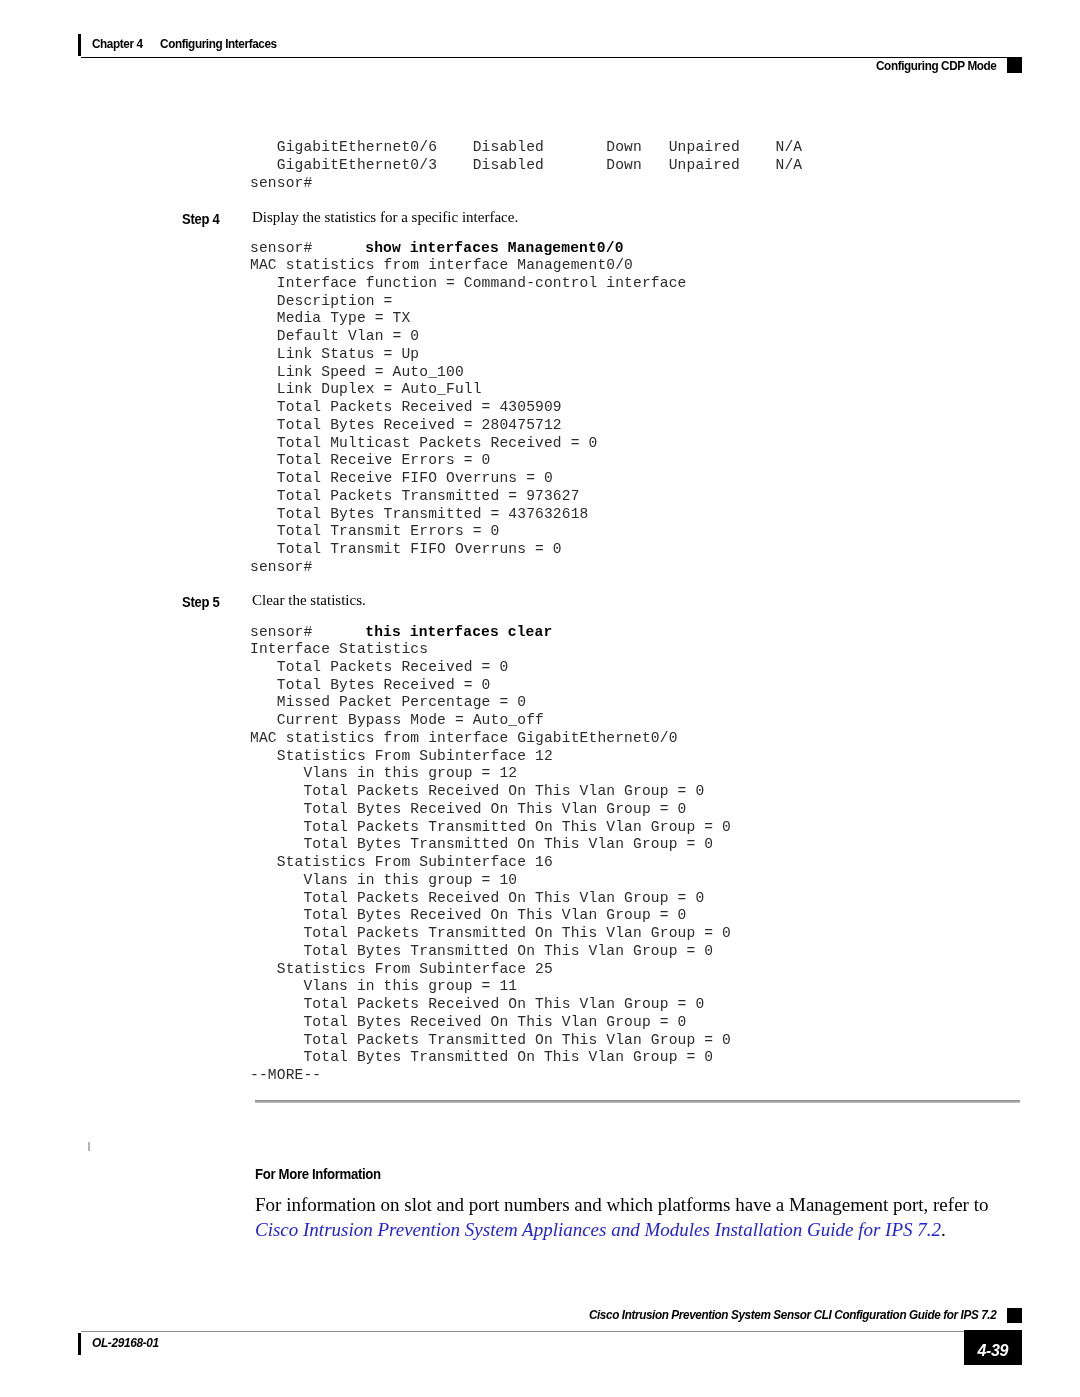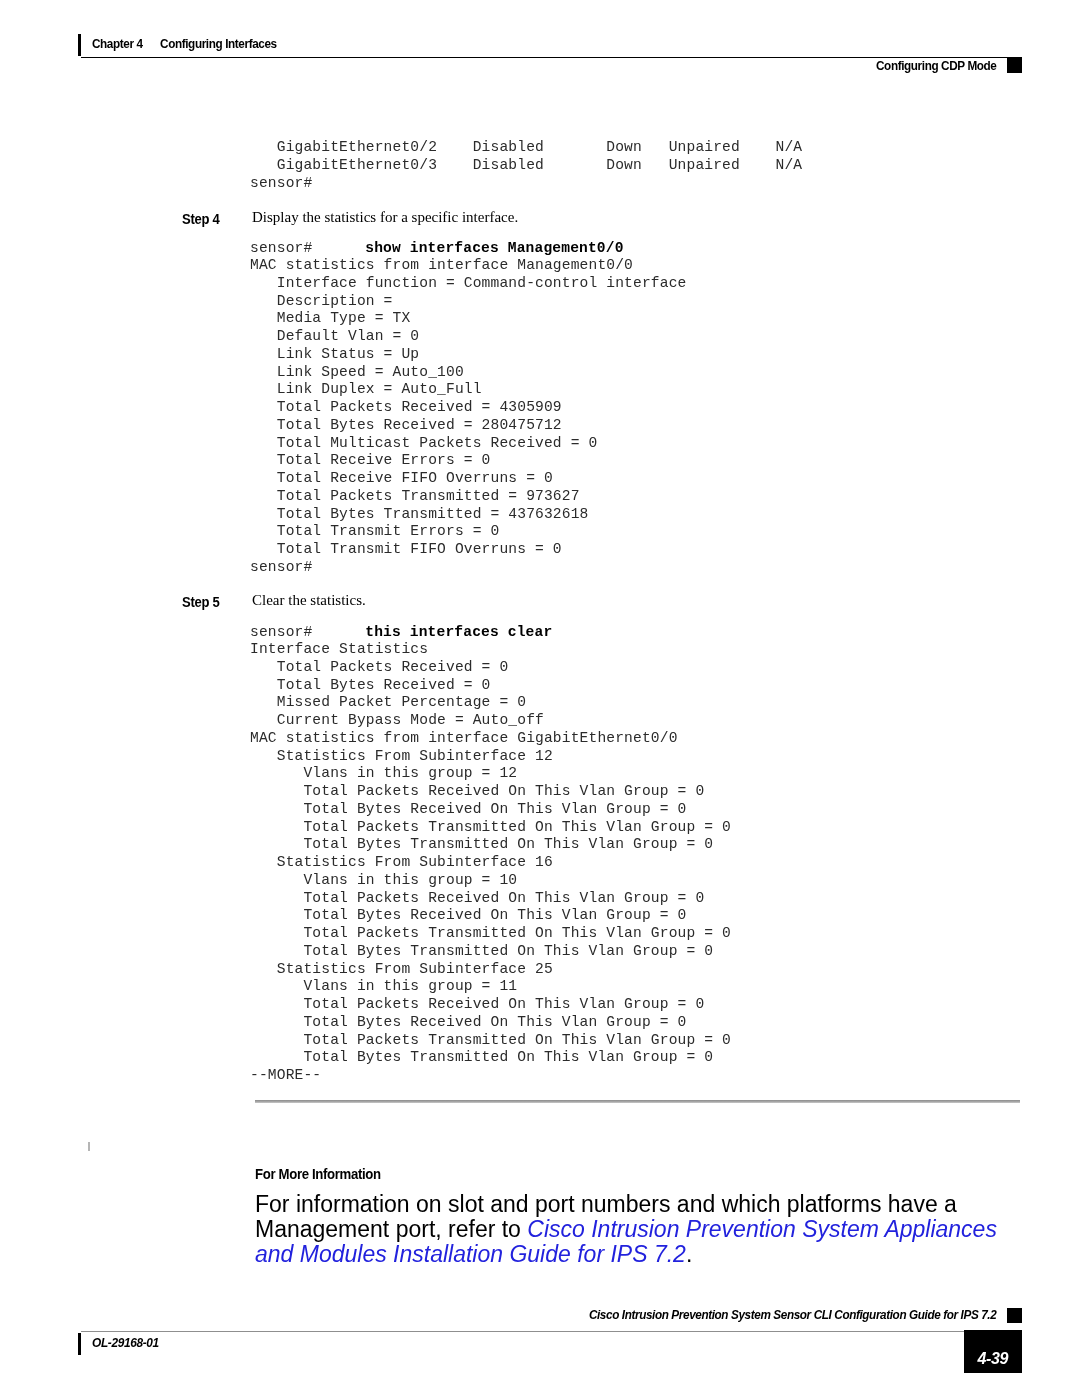--- a/index.html
+++ b/index.html
@@ -148,22 +148,22 @@
     letter-spacing: -0.4px;
     transform: scaleX(0.88);
     transform-origin: left top;
     white-space: nowrap;
   }
   .fmi-para {
     position: absolute;
     left: 255px;
     top: 1192px;
     width: 770px;
-    font-family: Liberation Sans, sans-serif;
-    font-size: 23px;
+    font-family: Liberation Serif, serif;
+    font-size: 19px;
     line-height: 25px;
     text-align: left;
   }
   .fmi-para .doclink {
     color: #2222dd;
     font-style: italic;
   }
 
   
   .page-footer {
@@ -225,40 +225,40 @@
   .ftr-pageno {
     position: absolute;
     right: 0;
     top: 23px;
     background: #000;
     color: #fff;
     font-family: "Liberation Sans", sans-serif;
     font-weight: bold;
     font-size: 16px;
     letter-spacing: -0.4px;
-    padding: 20px 14px 5px 14px;
+    padding: 12px 14px 5px 14px;
     white-space: nowrap;
   }
 </style>
 </head>
 <body>
 
 <div class="page-header">
   <div class="hdr-left-rule"></div>
   <div class="hdr-chapter-line">
     <span class="hdr-chapter-num">Chapter 4</span><span>Configuring Interfaces</span>
   </div>
   <div class="hdr-rule"></div>
   <div class="hdr-right">Configuring CDP Mode</div>
   <div class="hdr-right-block"></div>
 </div>
 
 <div class="content">
 
-  <pre class="cli" style="top:139px">   GigabitEthernet0/2    Disabled       Down   Unpaired    N/A
+  <pre class="cli" style="top:139px">   GigabitEthernet0/6    Disabled       Down   Unpaired    N/A
    GigabitEthernet0/3    Disabled       Down   Unpaired    N/A
 sensor#</pre>
 
   <div class="step" style="top:211px">
     <div class="step-label">Step 4</div>
     <div class="step-text">Display the statistics for a specific interface.</div>
   </div>
 
   <pre class="cli" style="top:240px"><span>sensor# </span><b>show interfaces Management0/0</b></pre>
 

